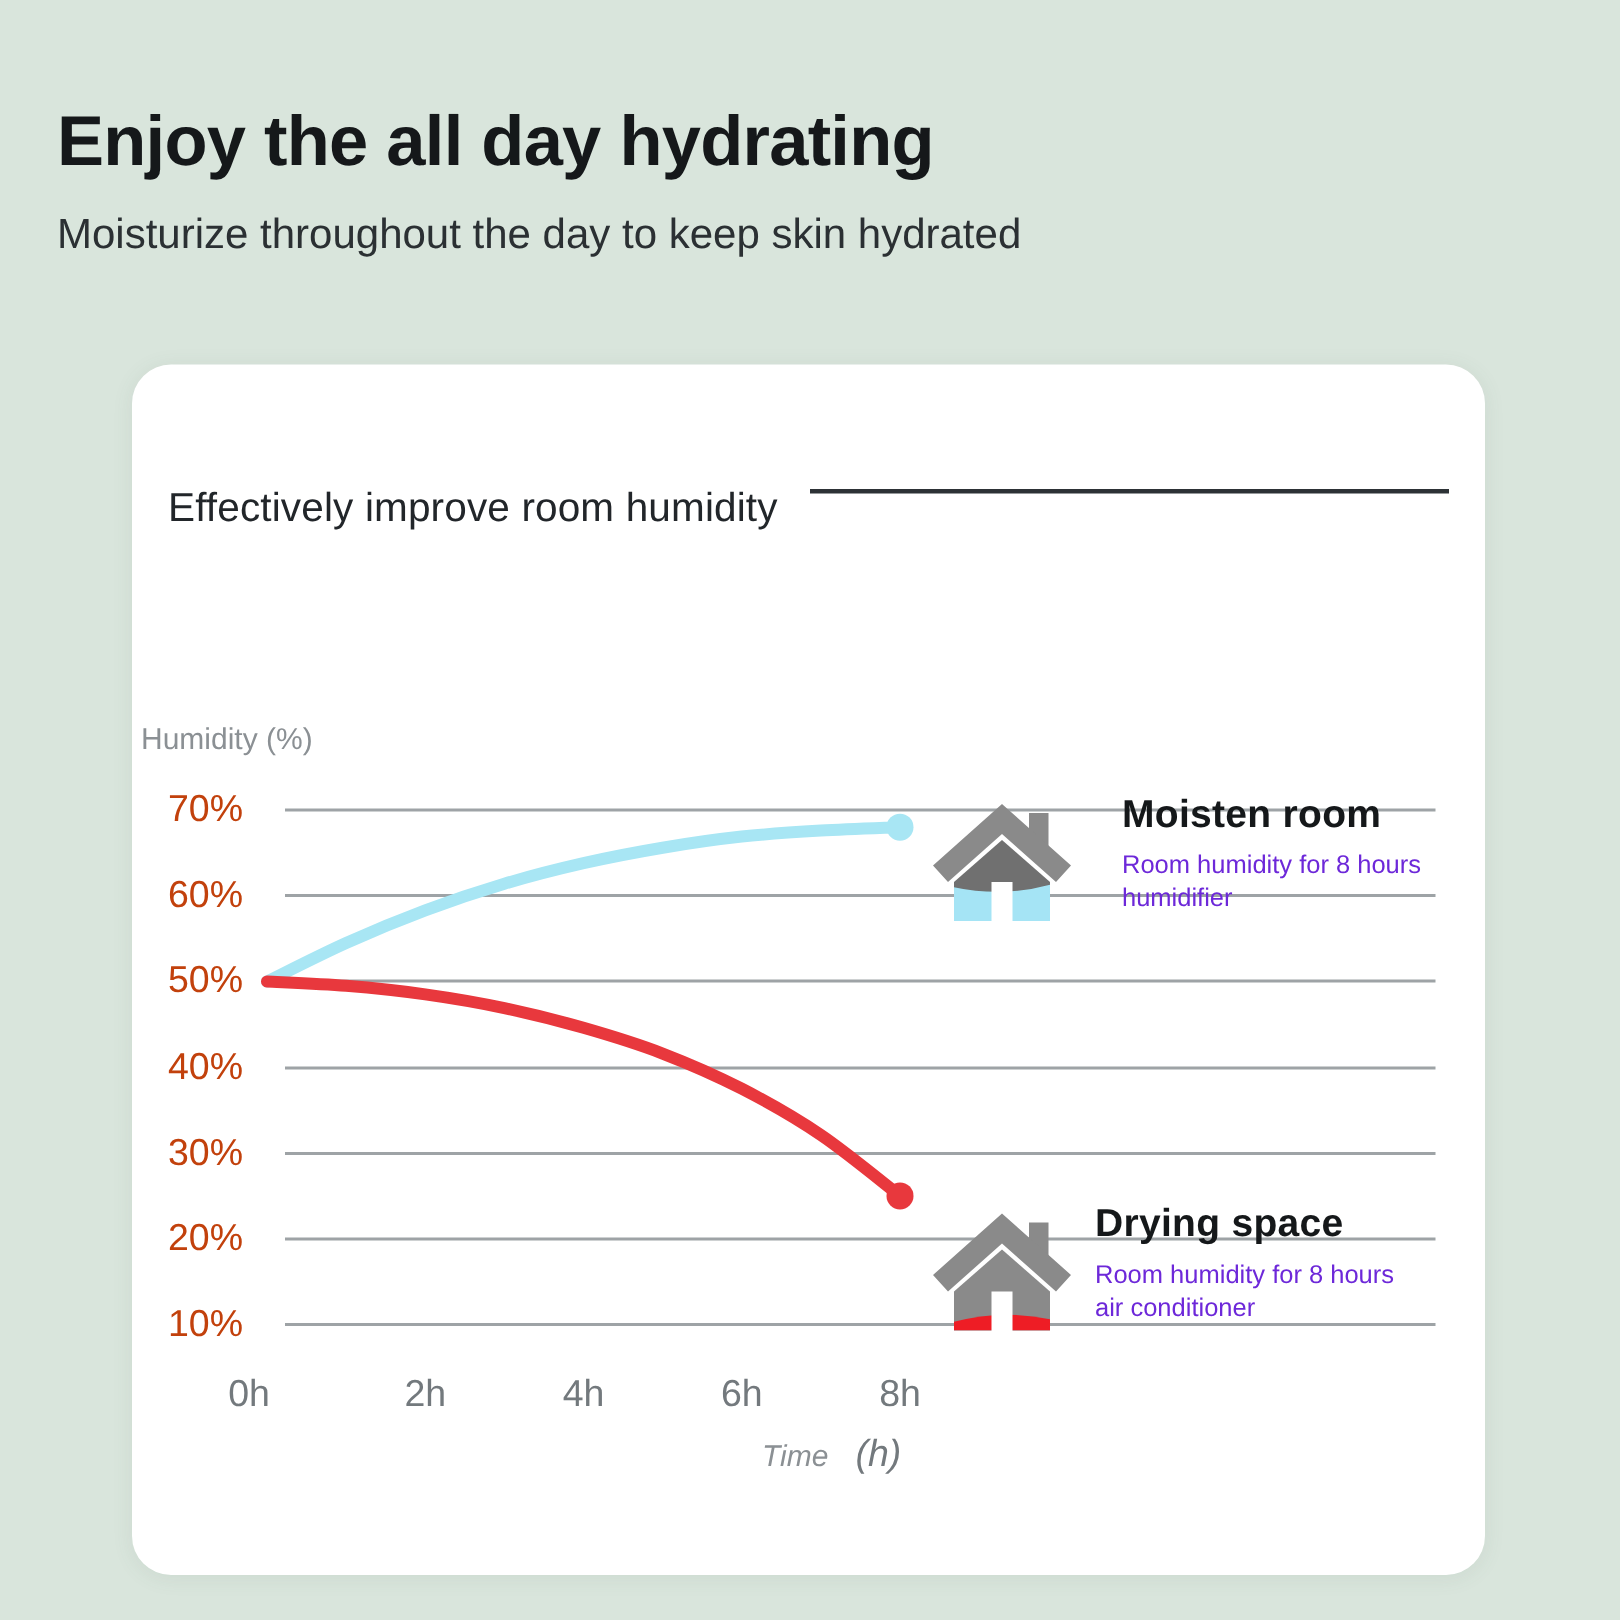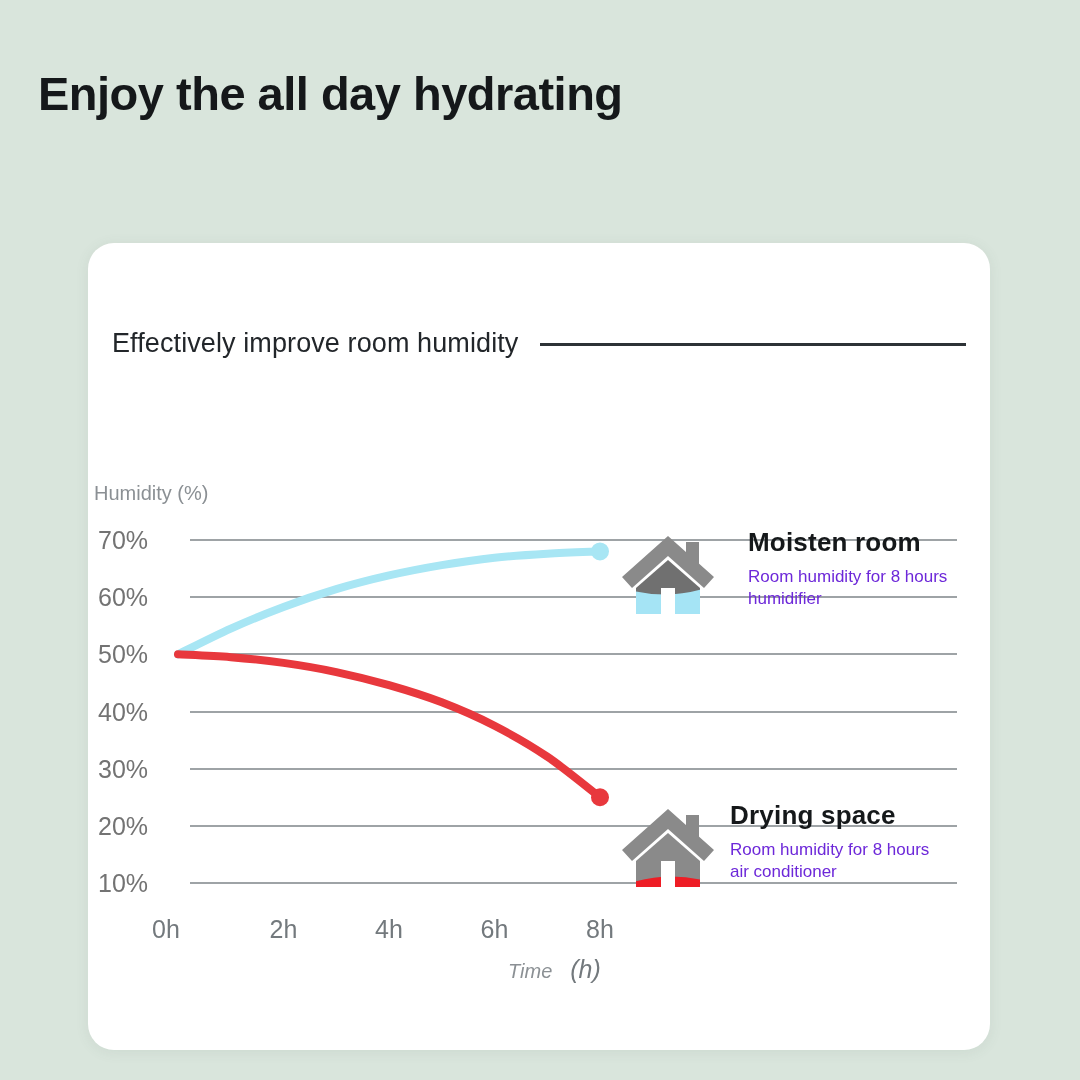--- a/index.html
+++ b/index.html
@@ -54,21 +54,20 @@
   }
 
   
   #card-title-row {
     position: absolute;
     left: 24px;
     top: 80px;
     width: 854px;
     height: 40px;
     display: flex;
-    align-items: center;
   }
   #card-title {
     font-size: 27px;
     color: #22262a;
     font-weight: normal;
     letter-spacing: 0.1px;
     white-space: nowrap;
   }
   #card-title-rule {
     flex: 1 1 auto;
@@ -90,25 +89,25 @@
     position: absolute;
     left: 6px;
     top: 222px;
     font-size: 20px;
     color: #8b9094;
     white-space: nowrap;
     margin-top: 17px;
   }
   .y-tick {
     position: absolute;
-    right: 0;
+    right: 16px;
     width: 80px;
-    text-align: left;
+    text-align: right;
     font-size: 25px;
-    color: #737373;
+    color: #c2410c;
     transform: translateY(-50%);
     white-space: nowrap;
   }
   #y-ticks {
     position: absolute;
     left: 10px;
     top: 0;
     width: 80px;
     height: 807px;
   }
@@ -195,20 +194,21 @@
     line-height: 1.32;
     margin-top: 9px;
     white-space: pre-line;
   }
 </style>
 </head>
 <body>
 
 <div id="header">
   <h1 id="headline">Enjoy the all day hydrating</h1>
+  <p id="subhead">Moisturize throughout the day to keep skin hydrated</p>
 </div>
 
 <div id="card">
 
   <div id="card-title-row">
     <span id="card-title">Effectively improve room humidity</span>
     <span id="card-title-rule"></span>
   </div>
 
   <div id="chart-area">

